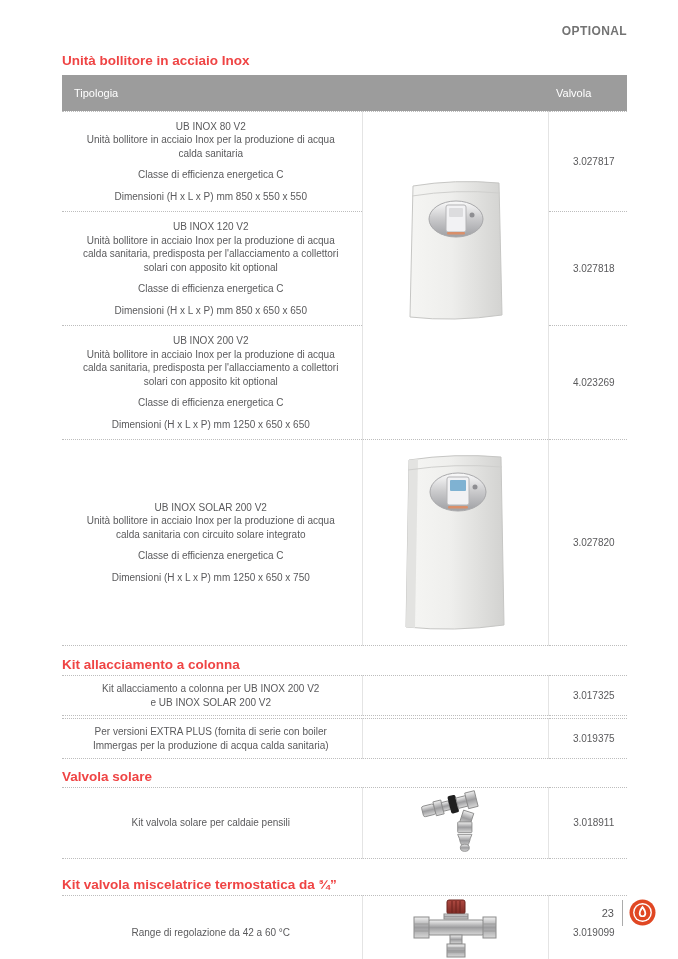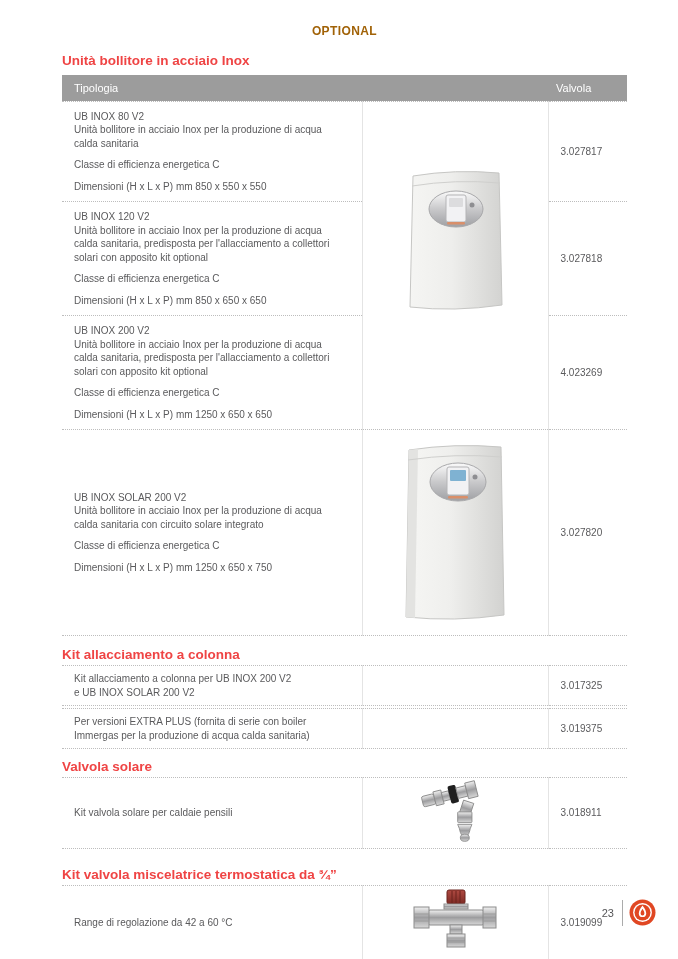--- a/index.html
+++ b/index.html
@@ -1,39 +1,39 @@
 <!DOCTYPE html>
 <html><head>
 <meta charset="utf-8">
 <style>
   * { margin:0; padding:0; box-sizing:border-box; }
   html,body { background:#ffffff; }
   body { font-family:"Liberation Sans","DejaVu Sans",sans-serif; }
   .page { position:relative; width:678px; height:959px; background:#fff; overflow:hidden; }
   .content { position:absolute; left:62px; top:0; width:565px; }
 
-  .optional { margin-top:24px; text-align:center; font-size:12px; font-weight:bold;
-              letter-spacing:0.4px; color:#a16207; line-height:14px; }
+  .optional { margin-top:24px; text-align:right; font-size:12px; font-weight:bold;
+              letter-spacing:0.4px; color:#737373; line-height:14px; }
 
   .section-title { color:#ef4444; font-size:13.5px; font-weight:bold; line-height:16px; }
   .st1 { margin-top:15px; }
   .st2 { margin-top:11px; }
   .st3 { margin-top:10px; }
   .st4 { margin-top:10px; }
   .st5 { margin-top:18px; }
 
   table { width:565px; table-layout:fixed; border-collapse:collapse; }
   col.c-desc { width:300px; } col.c-img { width:186px; } col.c-code { width:79px; }
 
   .ptable { margin-top:6px; border-bottom:1px dotted #bdbdbd; }
   .ptable th { background:#9c9c9c; color:#ffffff; font-weight:normal; font-size:11px;
-               text-align:left; height:26px; padding:0 0 0 12px; }
+               text-align:left; height:36px; padding:0 0 0 12px; }
   th.th-cod { padding-left:8px; }
 
-  td { font-size:10px; color:#5a5a5c; line-height:1.35; }
+  td { font-size:10px; color:#5a5a5c; line-height:1.35;text-align:center; }
   .ptable tbody td { border-top:1px dotted #bdbdbd; }
   .vline { border-left:1px solid #e4e4e4; }
 
   tr.rh1 { height:81px; } tr.rh2 { height:85px; } tr.rh3 { height:84px; } tr.rh4 { height:206px; }
 
   .pdesc-cell { vertical-align:top; padding:8px 14px 8px 12px; }
   .pdesc-cell.mid { vertical-align:middle; }
   .pline { margin-top:8px; }
 
   .imgcell { text-align:center; vertical-align:middle; padding:0; }

